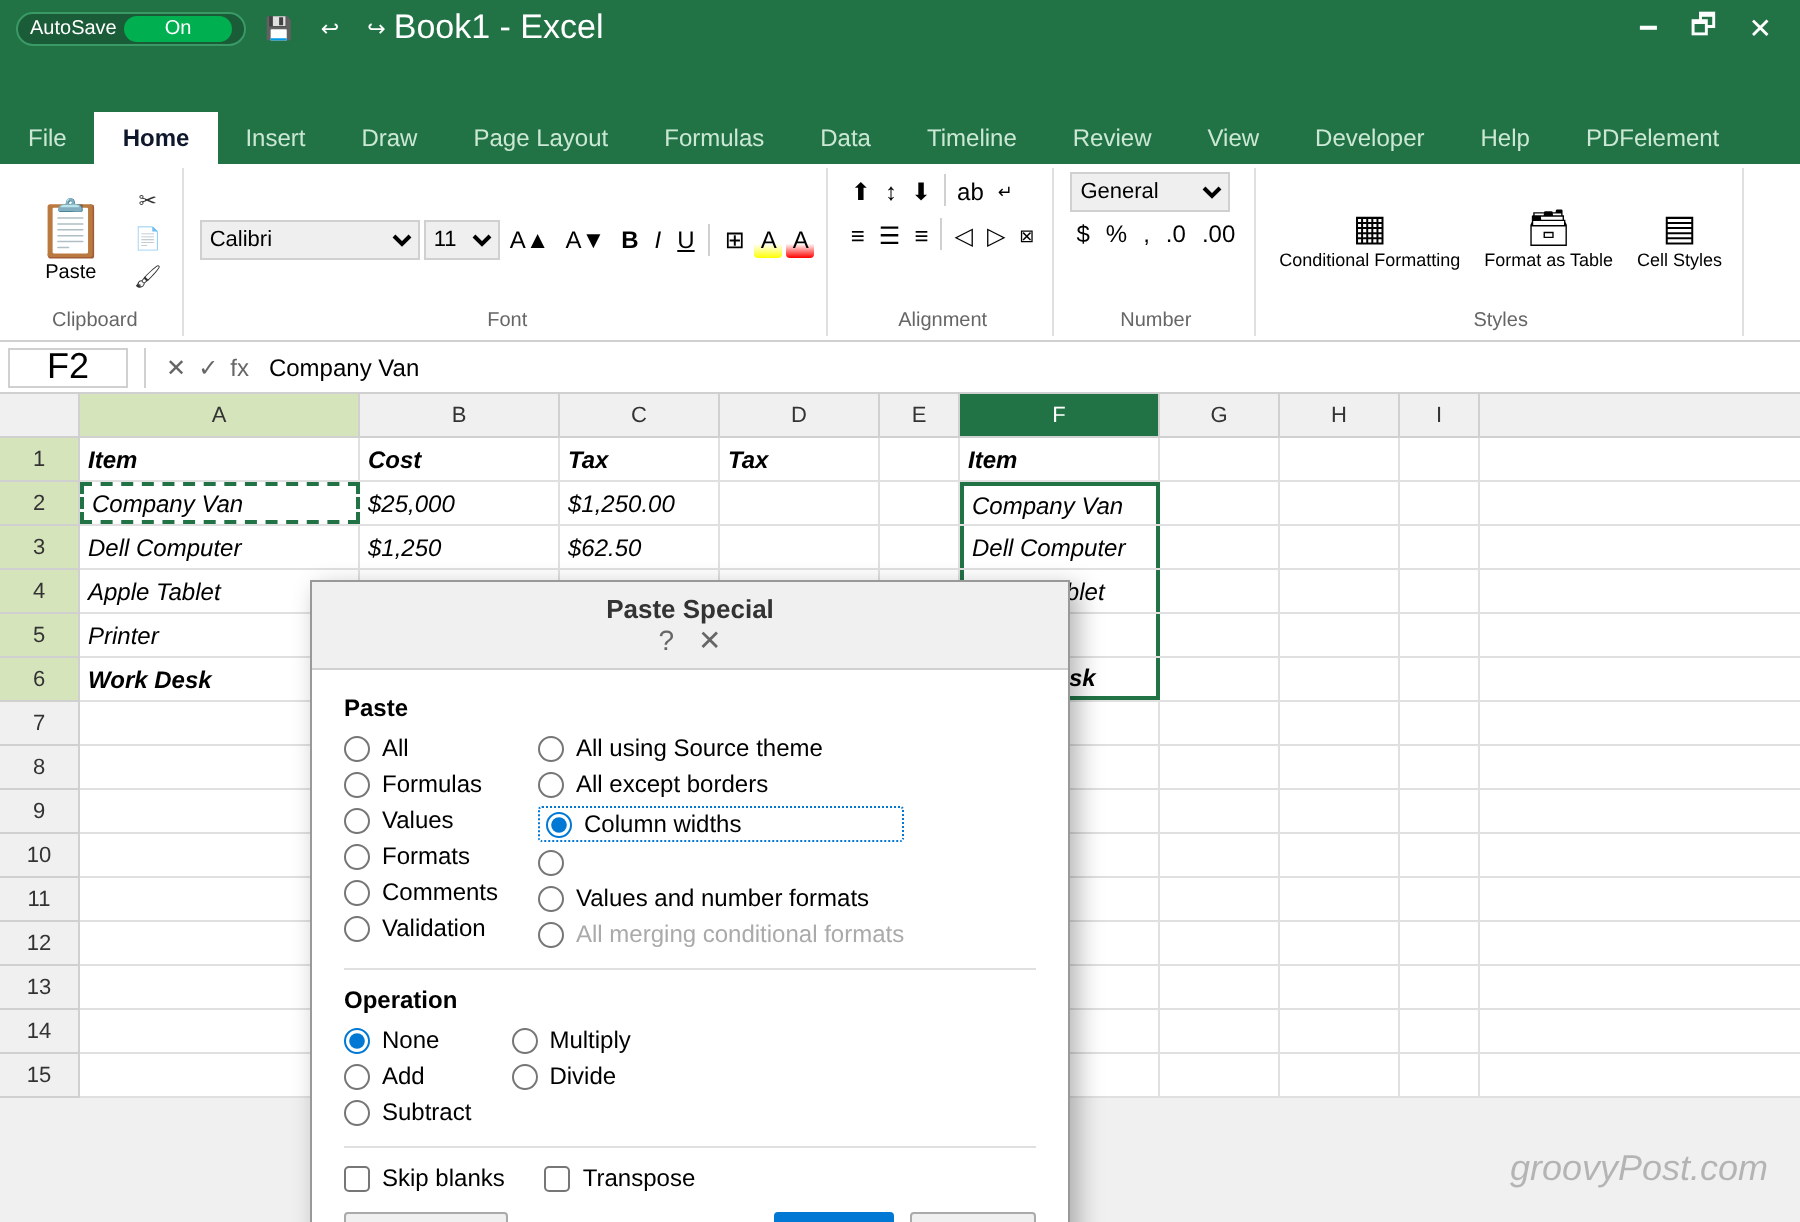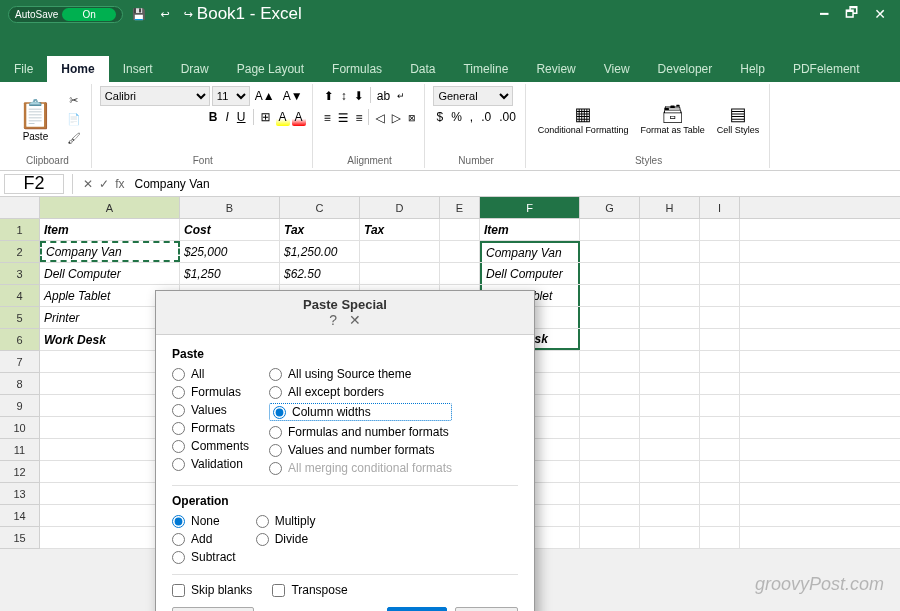--- a/index.html
+++ b/index.html
@@ -144,21 +144,21 @@
         <div style="display:flex;flex-direction:column;gap:2px;">
           <button class="rb">✂</button>
           <button class="rb">📄</button>
           <button class="rb">🖌</button>
         </div>
       </div>
       <span class="ribbon-group-label">Clipboard</span>
     </div>
 
     <div class="ribbon-group">
-      <div style="flex:1;display:flex;flex-direction:column;gap:2px;align-items:flex-end;">
+      <div style="flex:1;display:flex;flex-direction:row;gap:2px;">
         <div class="font-row">
           <select class="font-select">
             <option>Calibri</option>
           </select>
           <select class="size-select">
             <option>11</option>
           </select>
           <button class="mini-btn">A▲</button>
           <button class="mini-btn">A▼</button>
         </div>
@@ -491,21 +491,20 @@
           <label class="radio-item">
             <input type="radio" name="paste-opt" style="">
             <span>All except borders</span>
           </label>
           <label class="radio-item selected-option">
             <input type="radio" name="paste-opt" checked="" style="">
             <span>Column widths</span>
           </label>
           <label class="radio-item">
             <input type="radio" name="paste-opt" style="">
-            <span>Formulas and number formats</span>
           </label>
           <label class="radio-item">
             <input type="radio" name="paste-opt" style="">
             <span>Values and number formats</span>
           </label>
           <label class="radio-item">
             <input type="radio" name="paste-opt" style="">
             <span style="color: rgb(170, 170, 170);">All merging conditional formats</span>
           </label>
         </div>

